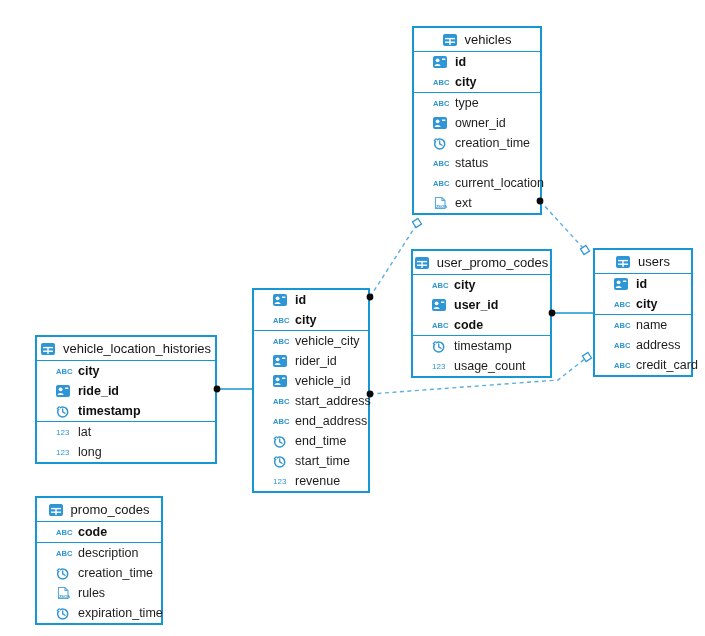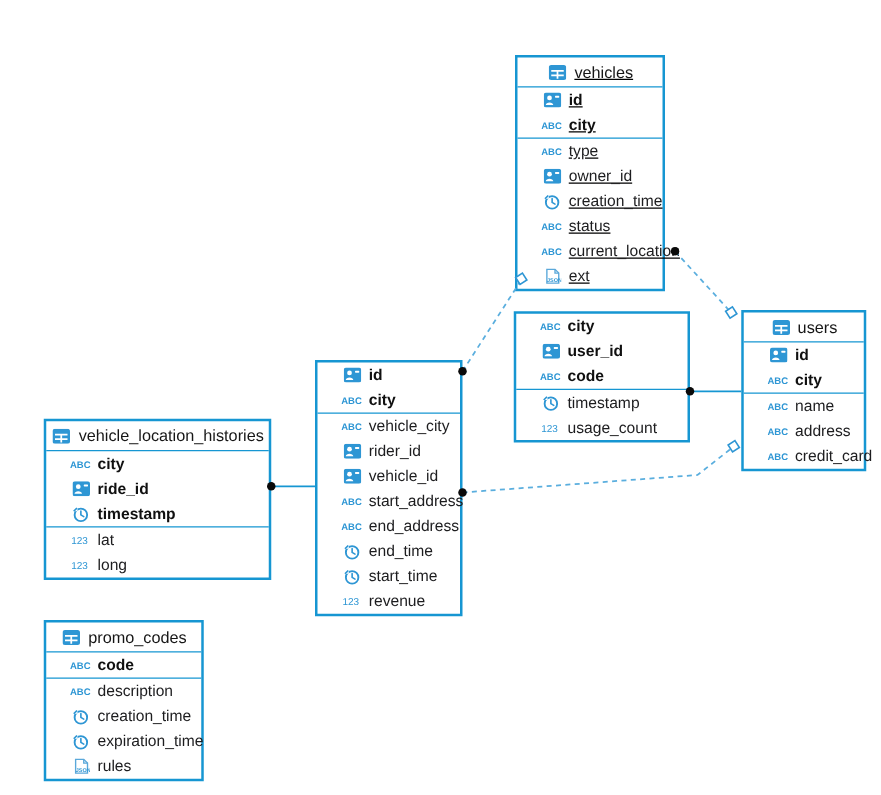--- a/index.html
+++ b/index.html
@@ -27,28 +27,28 @@
   }
   .erd-row{
     height:20px;
     display:flex;align-items:center;gap:5px;
     padding:0 19px;
     font-size:12.5px;color:#1d1d1f;
     white-space:nowrap;
   }
   .erd-row.pk{font-weight:bold;color:#101010;}
   .erd-sep{border-top:1px solid var(--blue);height:0;}
-  .icon-box{flex:0 0 auto;display:flex;align-items:center;justify-content:center;width:17px;}
+  .icon-box{flex:0 0 auto;display:flex;align-items:center;width:17px;}
 </style>
 </head>
 <body>
 
 <div id="canvas" style="--blue: #1696d2;">
   <div id="tables">
-      <div class="erd-table" style="left: 412px; top: 44px; width: 120px; text-decoration: underline;">
+      <div class="erd-table" style="left: 412px; top: 26px; width: 130px;">
         <div class="erd-header">
           <span class="icon-box">
             <svg width="14" height="12" viewBox="0 0 14 12">
               <rect width="14" height="12" rx="2" fill="#2e96d4"></rect>
               <line x1="2" y1="4.6" x2="12" y2="4.6" stroke="#fff" stroke-width="1.4"></line>
               <line x1="2" y1="8.2" x2="12" y2="8.2" stroke="#fff" stroke-width="1.4"></line>
               <line x1="7" y1="4.6" x2="7" y2="11" stroke="#fff" stroke-width="1.4"></line>
             </svg>
           </span>
           <span>vehicles</span>
@@ -124,293 +124,304 @@
             <svg width="14" height="14" viewBox="0 0 14 14">
               <path d="M2.5 1.5 H9 L12 4.5 V12.5 H2.5 Z" fill="none" stroke="#5aa8da" stroke-width="1.1"></path>
               <path d="M9 1.5 V4.5 H12" fill="none" stroke="#5aa8da" stroke-width="1.1"></path>
               <text x="2.6" y="11.6" font-family="Liberation Sans, sans-serif" font-size="4.4" font-weight="bold" fill="#2e96d4">JSON</text>
             </svg>
           </span>
           <span>ext</span>
         </div>
       </div>
       <div class="erd-table" style="left: 411px; top: 249px; width: 141px;">
-        <div class="erd-row pk">
-          <span class="icon-box">
-            <svg width="17" height="10" viewBox="0 0 17 10">
-              <text x="0" y="8.4" font-family="Liberation Sans, sans-serif" font-size="7.6" font-weight="bold" fill="#2e96d4">ABC</text>
-            </svg>
-          </span>
-          <span>city</span>
-        </div>
-        <div class="erd-row pk">
-          <span class="icon-box">
-            <svg width="14" height="12" viewBox="0 0 14 12">
-              <rect width="14" height="12" rx="2" fill="#2e96d4"></rect>
-              <circle cx="4.6" cy="4.3" r="1.9" fill="#fff"></circle>
-              <path d="M1.6 10 C1.6 7.3 7.6 7.3 7.6 10 Z" fill="#fff"></path>
-              <rect x="9" y="2.6" width="3.4" height="1.5" rx="0.5" fill="#fff"></rect>
-            </svg>
-          </span>
-          <span>user_id</span>
-        </div>
-        <div class="erd-row pk">
-          <span class="icon-box">
-            <svg width="17" height="10" viewBox="0 0 17 10">
-              <text x="0" y="8.4" font-family="Liberation Sans, sans-serif" font-size="7.6" font-weight="bold" fill="#2e96d4">ABC</text>
-            </svg>
-          </span>
-          <span>code</span>
-        </div>
-        <div class="erd-sep"></div>
-        <div class="erd-row">
-          <span class="icon-box">
-            <svg width="13" height="13" viewBox="0 0 13 13">
-              <circle cx="6.7" cy="6.9" r="5" fill="none" stroke="#2e96d4" stroke-width="1.5"></circle>
-              <rect x="0.6" y="0.6" width="3.4" height="3.4" fill="#fff"></rect>
-              <path d="M1 4 L3.6 1.4" stroke="#2e96d4" stroke-width="1.4"></path>
-              <path d="M6.7 6.9 L6.7 3.9 M6.7 6.9 L9 8.3" stroke="#2e96d4" stroke-width="1.3" stroke-linecap="round" fill="none"></path>
-            </svg>
-          </span>
-          <span>timestamp</span>
-        </div>
-        <div class="erd-row">
-          <span class="icon-box">
-            <svg width="15" height="10" viewBox="0 0 15 10">
-              <text x="0" y="8.4" font-family="Liberation Sans, sans-serif" font-size="8" fill="#2e96d4">123</text>
-            </svg>
-          </span>
-          <span>usage_count</span>
-        </div>
-      </div>
-      <div class="erd-table" style="left: 593px; top: 248px; width: 100px;">
         <div class="erd-header">
           <span class="icon-box">
             <svg width="14" height="12" viewBox="0 0 14 12">
               <rect width="14" height="12" rx="2" fill="#2e96d4"></rect>
               <line x1="2" y1="4.6" x2="12" y2="4.6" stroke="#fff" stroke-width="1.4"></line>
               <line x1="2" y1="8.2" x2="12" y2="8.2" stroke="#fff" stroke-width="1.4"></line>
               <line x1="7" y1="4.6" x2="7" y2="11" stroke="#fff" stroke-width="1.4"></line>
             </svg>
           </span>
-          <span>users</span>
-        </div>
-        <div class="erd-row pk">
-          <span class="icon-box">
-            <svg width="14" height="12" viewBox="0 0 14 12">
-              <rect width="14" height="12" rx="2" fill="#2e96d4"></rect>
-              <circle cx="4.6" cy="4.3" r="1.9" fill="#fff"></circle>
-              <path d="M1.6 10 C1.6 7.3 7.6 7.3 7.6 10 Z" fill="#fff"></path>
-              <rect x="9" y="2.6" width="3.4" height="1.5" rx="0.5" fill="#fff"></rect>
-            </svg>
-          </span>
-          <span>id</span>
+          <span>user_promo_codes</span>
         </div>
         <div class="erd-row pk">
           <span class="icon-box">
             <svg width="17" height="10" viewBox="0 0 17 10">
               <text x="0" y="8.4" font-family="Liberation Sans, sans-serif" font-size="7.6" font-weight="bold" fill="#2e96d4">ABC</text>
             </svg>
           </span>
           <span>city</span>
         </div>
-        <div class="erd-sep"></div>
-        <div class="erd-row">
-          <span class="icon-box">
-            <svg width="17" height="10" viewBox="0 0 17 10">
-              <text x="0" y="8.4" font-family="Liberation Sans, sans-serif" font-size="7.6" font-weight="bold" fill="#2e96d4">ABC</text>
-            </svg>
-          </span>
-          <span>name</span>
-        </div>
-        <div class="erd-row">
-          <span class="icon-box">
-            <svg width="17" height="10" viewBox="0 0 17 10">
-              <text x="0" y="8.4" font-family="Liberation Sans, sans-serif" font-size="7.6" font-weight="bold" fill="#2e96d4">ABC</text>
-            </svg>
-          </span>
-          <span>address</span>
-        </div>
-        <div class="erd-row">
-          <span class="icon-box">
-            <svg width="17" height="10" viewBox="0 0 17 10">
-              <text x="0" y="8.4" font-family="Liberation Sans, sans-serif" font-size="7.6" font-weight="bold" fill="#2e96d4">ABC</text>
-            </svg>
-          </span>
-          <span>credit_card</span>
-        </div>
-      </div>
-      <div class="erd-table" style="left: 252px; top: 288px; width: 118px;">
-        <div class="erd-row pk">
-          <span class="icon-box">
-            <svg width="14" height="12" viewBox="0 0 14 12">
-              <rect width="14" height="12" rx="2" fill="#2e96d4"></rect>
-              <circle cx="4.6" cy="4.3" r="1.9" fill="#fff"></circle>
-              <path d="M1.6 10 C1.6 7.3 7.6 7.3 7.6 10 Z" fill="#fff"></path>
-              <rect x="9" y="2.6" width="3.4" height="1.5" rx="0.5" fill="#fff"></rect>
-            </svg>
-          </span>
-          <span>id</span>
-        </div>
-        <div class="erd-row pk">
-          <span class="icon-box">
-            <svg width="17" height="10" viewBox="0 0 17 10">
-              <text x="0" y="8.4" font-family="Liberation Sans, sans-serif" font-size="7.6" font-weight="bold" fill="#2e96d4">ABC</text>
-            </svg>
-          </span>
-          <span>city</span>
-        </div>
-        <div class="erd-sep"></div>
-        <div class="erd-row">
-          <span class="icon-box">
-            <svg width="17" height="10" viewBox="0 0 17 10">
-              <text x="0" y="8.4" font-family="Liberation Sans, sans-serif" font-size="7.6" font-weight="bold" fill="#2e96d4">ABC</text>
-            </svg>
-          </span>
-          <span>vehicle_city</span>
-        </div>
-        <div class="erd-row">
-          <span class="icon-box">
-            <svg width="14" height="12" viewBox="0 0 14 12">
-              <rect width="14" height="12" rx="2" fill="#2e96d4"></rect>
-              <circle cx="4.6" cy="4.3" r="1.9" fill="#fff"></circle>
-              <path d="M1.6 10 C1.6 7.3 7.6 7.3 7.6 10 Z" fill="#fff"></path>
-              <rect x="9" y="2.6" width="3.4" height="1.5" rx="0.5" fill="#fff"></rect>
-            </svg>
-          </span>
-          <span>rider_id</span>
-        </div>
-        <div class="erd-row">
-          <span class="icon-box">
-            <svg width="14" height="12" viewBox="0 0 14 12">
-              <rect width="14" height="12" rx="2" fill="#2e96d4"></rect>
-              <circle cx="4.6" cy="4.3" r="1.9" fill="#fff"></circle>
-              <path d="M1.6 10 C1.6 7.3 7.6 7.3 7.6 10 Z" fill="#fff"></path>
-              <rect x="9" y="2.6" width="3.4" height="1.5" rx="0.5" fill="#fff"></rect>
-            </svg>
-          </span>
-          <span>vehicle_id</span>
-        </div>
-        <div class="erd-row">
-          <span class="icon-box">
-            <svg width="17" height="10" viewBox="0 0 17 10">
-              <text x="0" y="8.4" font-family="Liberation Sans, sans-serif" font-size="7.6" font-weight="bold" fill="#2e96d4">ABC</text>
-            </svg>
-          </span>
-          <span>start_address</span>
-        </div>
-        <div class="erd-row">
-          <span class="icon-box">
-            <svg width="17" height="10" viewBox="0 0 17 10">
-              <text x="0" y="8.4" font-family="Liberation Sans, sans-serif" font-size="7.6" font-weight="bold" fill="#2e96d4">ABC</text>
-            </svg>
-          </span>
-          <span>end_address</span>
-        </div>
-        <div class="erd-row">
-          <span class="icon-box">
-            <svg width="13" height="13" viewBox="0 0 13 13">
-              <circle cx="6.7" cy="6.9" r="5" fill="none" stroke="#2e96d4" stroke-width="1.5"></circle>
-              <rect x="0.6" y="0.6" width="3.4" height="3.4" fill="#fff"></rect>
-              <path d="M1 4 L3.6 1.4" stroke="#2e96d4" stroke-width="1.4"></path>
-              <path d="M6.7 6.9 L6.7 3.9 M6.7 6.9 L9 8.3" stroke="#2e96d4" stroke-width="1.3" stroke-linecap="round" fill="none"></path>
-            </svg>
-          </span>
-          <span>end_time</span>
-        </div>
-        <div class="erd-row">
-          <span class="icon-box">
-            <svg width="13" height="13" viewBox="0 0 13 13">
-              <circle cx="6.7" cy="6.9" r="5" fill="none" stroke="#2e96d4" stroke-width="1.5"></circle>
-              <rect x="0.6" y="0.6" width="3.4" height="3.4" fill="#fff"></rect>
-              <path d="M1 4 L3.6 1.4" stroke="#2e96d4" stroke-width="1.4"></path>
-              <path d="M6.7 6.9 L6.7 3.9 M6.7 6.9 L9 8.3" stroke="#2e96d4" stroke-width="1.3" stroke-linecap="round" fill="none"></path>
-            </svg>
-          </span>
-          <span>start_time</span>
+        <div class="erd-row pk">
+          <span class="icon-box">
+            <svg width="14" height="12" viewBox="0 0 14 12">
+              <rect width="14" height="12" rx="2" fill="#2e96d4"></rect>
+              <circle cx="4.6" cy="4.3" r="1.9" fill="#fff"></circle>
+              <path d="M1.6 10 C1.6 7.3 7.6 7.3 7.6 10 Z" fill="#fff"></path>
+              <rect x="9" y="2.6" width="3.4" height="1.5" rx="0.5" fill="#fff"></rect>
+            </svg>
+          </span>
+          <span>user_id</span>
+        </div>
+        <div class="erd-row pk">
+          <span class="icon-box">
+            <svg width="17" height="10" viewBox="0 0 17 10">
+              <text x="0" y="8.4" font-family="Liberation Sans, sans-serif" font-size="7.6" font-weight="bold" fill="#2e96d4">ABC</text>
+            </svg>
+          </span>
+          <span>code</span>
+        </div>
+        <div class="erd-sep"></div>
+        <div class="erd-row">
+          <span class="icon-box">
+            <svg width="13" height="13" viewBox="0 0 13 13">
+              <circle cx="6.7" cy="6.9" r="5" fill="none" stroke="#2e96d4" stroke-width="1.5"></circle>
+              <rect x="0.6" y="0.6" width="3.4" height="3.4" fill="#fff"></rect>
+              <path d="M1 4 L3.6 1.4" stroke="#2e96d4" stroke-width="1.4"></path>
+              <path d="M6.7 6.9 L6.7 3.9 M6.7 6.9 L9 8.3" stroke="#2e96d4" stroke-width="1.3" stroke-linecap="round" fill="none"></path>
+            </svg>
+          </span>
+          <span>timestamp</span>
         </div>
         <div class="erd-row">
           <span class="icon-box">
             <svg width="15" height="10" viewBox="0 0 15 10">
               <text x="0" y="8.4" font-family="Liberation Sans, sans-serif" font-size="8" fill="#2e96d4">123</text>
             </svg>
           </span>
-          <span>revenue</span>
-        </div>
-      </div>
-      <div class="erd-table" style="left: 35px; top: 335px; width: 182px;">
+          <span>usage_count</span>
+        </div>
+      </div>
+      <div class="erd-table" style="left: 593px; top: 248px; width: 100px;">
         <div class="erd-header">
           <span class="icon-box">
             <svg width="14" height="12" viewBox="0 0 14 12">
               <rect width="14" height="12" rx="2" fill="#2e96d4"></rect>
               <line x1="2" y1="4.6" x2="12" y2="4.6" stroke="#fff" stroke-width="1.4"></line>
               <line x1="2" y1="8.2" x2="12" y2="8.2" stroke="#fff" stroke-width="1.4"></line>
               <line x1="7" y1="4.6" x2="7" y2="11" stroke="#fff" stroke-width="1.4"></line>
             </svg>
           </span>
-          <span>vehicle_location_histories</span>
+          <span>users</span>
+        </div>
+        <div class="erd-row pk">
+          <span class="icon-box">
+            <svg width="14" height="12" viewBox="0 0 14 12">
+              <rect width="14" height="12" rx="2" fill="#2e96d4"></rect>
+              <circle cx="4.6" cy="4.3" r="1.9" fill="#fff"></circle>
+              <path d="M1.6 10 C1.6 7.3 7.6 7.3 7.6 10 Z" fill="#fff"></path>
+              <rect x="9" y="2.6" width="3.4" height="1.5" rx="0.5" fill="#fff"></rect>
+            </svg>
+          </span>
+          <span>id</span>
         </div>
         <div class="erd-row pk">
           <span class="icon-box">
             <svg width="17" height="10" viewBox="0 0 17 10">
               <text x="0" y="8.4" font-family="Liberation Sans, sans-serif" font-size="7.6" font-weight="bold" fill="#2e96d4">ABC</text>
             </svg>
           </span>
           <span>city</span>
         </div>
-        <div class="erd-row pk">
-          <span class="icon-box">
-            <svg width="14" height="12" viewBox="0 0 14 12">
-              <rect width="14" height="12" rx="2" fill="#2e96d4"></rect>
-              <circle cx="4.6" cy="4.3" r="1.9" fill="#fff"></circle>
-              <path d="M1.6 10 C1.6 7.3 7.6 7.3 7.6 10 Z" fill="#fff"></path>
-              <rect x="9" y="2.6" width="3.4" height="1.5" rx="0.5" fill="#fff"></rect>
-            </svg>
-          </span>
-          <span>ride_id</span>
-        </div>
-        <div class="erd-row pk">
-          <span class="icon-box">
-            <svg width="13" height="13" viewBox="0 0 13 13">
-              <circle cx="6.7" cy="6.9" r="5" fill="none" stroke="#2e96d4" stroke-width="1.5"></circle>
-              <rect x="0.6" y="0.6" width="3.4" height="3.4" fill="#fff"></rect>
-              <path d="M1 4 L3.6 1.4" stroke="#2e96d4" stroke-width="1.4"></path>
-              <path d="M6.7 6.9 L6.7 3.9 M6.7 6.9 L9 8.3" stroke="#2e96d4" stroke-width="1.3" stroke-linecap="round" fill="none"></path>
-            </svg>
-          </span>
-          <span>timestamp</span>
-        </div>
-        <div class="erd-sep"></div>
+        <div class="erd-sep"></div>
+        <div class="erd-row">
+          <span class="icon-box">
+            <svg width="17" height="10" viewBox="0 0 17 10">
+              <text x="0" y="8.4" font-family="Liberation Sans, sans-serif" font-size="7.6" font-weight="bold" fill="#2e96d4">ABC</text>
+            </svg>
+          </span>
+          <span>name</span>
+        </div>
+        <div class="erd-row">
+          <span class="icon-box">
+            <svg width="17" height="10" viewBox="0 0 17 10">
+              <text x="0" y="8.4" font-family="Liberation Sans, sans-serif" font-size="7.6" font-weight="bold" fill="#2e96d4">ABC</text>
+            </svg>
+          </span>
+          <span>address</span>
+        </div>
+        <div class="erd-row">
+          <span class="icon-box">
+            <svg width="17" height="10" viewBox="0 0 17 10">
+              <text x="0" y="8.4" font-family="Liberation Sans, sans-serif" font-size="7.6" font-weight="bold" fill="#2e96d4">ABC</text>
+            </svg>
+          </span>
+          <span>credit_card</span>
+        </div>
+      </div>
+      <div class="erd-table" style="left: 252px; top: 288px; width: 118px;">
+        <div class="erd-row pk">
+          <span class="icon-box">
+            <svg width="14" height="12" viewBox="0 0 14 12">
+              <rect width="14" height="12" rx="2" fill="#2e96d4"></rect>
+              <circle cx="4.6" cy="4.3" r="1.9" fill="#fff"></circle>
+              <path d="M1.6 10 C1.6 7.3 7.6 7.3 7.6 10 Z" fill="#fff"></path>
+              <rect x="9" y="2.6" width="3.4" height="1.5" rx="0.5" fill="#fff"></rect>
+            </svg>
+          </span>
+          <span>id</span>
+        </div>
+        <div class="erd-row pk">
+          <span class="icon-box">
+            <svg width="17" height="10" viewBox="0 0 17 10">
+              <text x="0" y="8.4" font-family="Liberation Sans, sans-serif" font-size="7.6" font-weight="bold" fill="#2e96d4">ABC</text>
+            </svg>
+          </span>
+          <span>city</span>
+        </div>
+        <div class="erd-sep"></div>
+        <div class="erd-row">
+          <span class="icon-box">
+            <svg width="17" height="10" viewBox="0 0 17 10">
+              <text x="0" y="8.4" font-family="Liberation Sans, sans-serif" font-size="7.6" font-weight="bold" fill="#2e96d4">ABC</text>
+            </svg>
+          </span>
+          <span>vehicle_city</span>
+        </div>
+        <div class="erd-row">
+          <span class="icon-box">
+            <svg width="14" height="12" viewBox="0 0 14 12">
+              <rect width="14" height="12" rx="2" fill="#2e96d4"></rect>
+              <circle cx="4.6" cy="4.3" r="1.9" fill="#fff"></circle>
+              <path d="M1.6 10 C1.6 7.3 7.6 7.3 7.6 10 Z" fill="#fff"></path>
+              <rect x="9" y="2.6" width="3.4" height="1.5" rx="0.5" fill="#fff"></rect>
+            </svg>
+          </span>
+          <span>rider_id</span>
+        </div>
+        <div class="erd-row">
+          <span class="icon-box">
+            <svg width="14" height="12" viewBox="0 0 14 12">
+              <rect width="14" height="12" rx="2" fill="#2e96d4"></rect>
+              <circle cx="4.6" cy="4.3" r="1.9" fill="#fff"></circle>
+              <path d="M1.6 10 C1.6 7.3 7.6 7.3 7.6 10 Z" fill="#fff"></path>
+              <rect x="9" y="2.6" width="3.4" height="1.5" rx="0.5" fill="#fff"></rect>
+            </svg>
+          </span>
+          <span>vehicle_id</span>
+        </div>
+        <div class="erd-row">
+          <span class="icon-box">
+            <svg width="17" height="10" viewBox="0 0 17 10">
+              <text x="0" y="8.4" font-family="Liberation Sans, sans-serif" font-size="7.6" font-weight="bold" fill="#2e96d4">ABC</text>
+            </svg>
+          </span>
+          <span>start_address</span>
+        </div>
+        <div class="erd-row">
+          <span class="icon-box">
+            <svg width="17" height="10" viewBox="0 0 17 10">
+              <text x="0" y="8.4" font-family="Liberation Sans, sans-serif" font-size="7.6" font-weight="bold" fill="#2e96d4">ABC</text>
+            </svg>
+          </span>
+          <span>end_address</span>
+        </div>
+        <div class="erd-row">
+          <span class="icon-box">
+            <svg width="13" height="13" viewBox="0 0 13 13">
+              <circle cx="6.7" cy="6.9" r="5" fill="none" stroke="#2e96d4" stroke-width="1.5"></circle>
+              <rect x="0.6" y="0.6" width="3.4" height="3.4" fill="#fff"></rect>
+              <path d="M1 4 L3.6 1.4" stroke="#2e96d4" stroke-width="1.4"></path>
+              <path d="M6.7 6.9 L6.7 3.9 M6.7 6.9 L9 8.3" stroke="#2e96d4" stroke-width="1.3" stroke-linecap="round" fill="none"></path>
+            </svg>
+          </span>
+          <span>end_time</span>
+        </div>
+        <div class="erd-row">
+          <span class="icon-box">
+            <svg width="13" height="13" viewBox="0 0 13 13">
+              <circle cx="6.7" cy="6.9" r="5" fill="none" stroke="#2e96d4" stroke-width="1.5"></circle>
+              <rect x="0.6" y="0.6" width="3.4" height="3.4" fill="#fff"></rect>
+              <path d="M1 4 L3.6 1.4" stroke="#2e96d4" stroke-width="1.4"></path>
+              <path d="M6.7 6.9 L6.7 3.9 M6.7 6.9 L9 8.3" stroke="#2e96d4" stroke-width="1.3" stroke-linecap="round" fill="none"></path>
+            </svg>
+          </span>
+          <span>start_time</span>
+        </div>
         <div class="erd-row">
           <span class="icon-box">
             <svg width="15" height="10" viewBox="0 0 15 10">
               <text x="0" y="8.4" font-family="Liberation Sans, sans-serif" font-size="8" fill="#2e96d4">123</text>
             </svg>
           </span>
-          <span>lat</span>
-        </div>
-        <div class="erd-row">
-          <span class="icon-box">
-            <svg width="15" height="10" viewBox="0 0 15 10">
-              <text x="0" y="8.4" font-family="Liberation Sans, sans-serif" font-size="8" fill="#2e96d4">123</text>
-            </svg>
-          </span>
-          <span>long</span>
-        </div>
-      </div>
-      <div class="erd-table" style="left: 35px; top: 496px; width: 128px;">
+          <span>revenue</span>
+        </div>
+      </div>
+      <div class="erd-table" style="left: 35px; top: 335px; width: 182px;">
         <div class="erd-header">
           <span class="icon-box">
             <svg width="14" height="12" viewBox="0 0 14 12">
               <rect width="14" height="12" rx="2" fill="#2e96d4"></rect>
               <line x1="2" y1="4.6" x2="12" y2="4.6" stroke="#fff" stroke-width="1.4"></line>
               <line x1="2" y1="8.2" x2="12" y2="8.2" stroke="#fff" stroke-width="1.4"></line>
               <line x1="7" y1="4.6" x2="7" y2="11" stroke="#fff" stroke-width="1.4"></line>
             </svg>
           </span>
+          <span>vehicle_location_histories</span>
+        </div>
+        <div class="erd-row pk">
+          <span class="icon-box">
+            <svg width="17" height="10" viewBox="0 0 17 10">
+              <text x="0" y="8.4" font-family="Liberation Sans, sans-serif" font-size="7.6" font-weight="bold" fill="#2e96d4">ABC</text>
+            </svg>
+          </span>
+          <span>city</span>
+        </div>
+        <div class="erd-row pk">
+          <span class="icon-box">
+            <svg width="14" height="12" viewBox="0 0 14 12">
+              <rect width="14" height="12" rx="2" fill="#2e96d4"></rect>
+              <circle cx="4.6" cy="4.3" r="1.9" fill="#fff"></circle>
+              <path d="M1.6 10 C1.6 7.3 7.6 7.3 7.6 10 Z" fill="#fff"></path>
+              <rect x="9" y="2.6" width="3.4" height="1.5" rx="0.5" fill="#fff"></rect>
+            </svg>
+          </span>
+          <span>ride_id</span>
+        </div>
+        <div class="erd-row pk">
+          <span class="icon-box">
+            <svg width="13" height="13" viewBox="0 0 13 13">
+              <circle cx="6.7" cy="6.9" r="5" fill="none" stroke="#2e96d4" stroke-width="1.5"></circle>
+              <rect x="0.6" y="0.6" width="3.4" height="3.4" fill="#fff"></rect>
+              <path d="M1 4 L3.6 1.4" stroke="#2e96d4" stroke-width="1.4"></path>
+              <path d="M6.7 6.9 L6.7 3.9 M6.7 6.9 L9 8.3" stroke="#2e96d4" stroke-width="1.3" stroke-linecap="round" fill="none"></path>
+            </svg>
+          </span>
+          <span>timestamp</span>
+        </div>
+        <div class="erd-sep"></div>
+        <div class="erd-row">
+          <span class="icon-box">
+            <svg width="15" height="10" viewBox="0 0 15 10">
+              <text x="0" y="8.4" font-family="Liberation Sans, sans-serif" font-size="8" fill="#2e96d4">123</text>
+            </svg>
+          </span>
+          <span>lat</span>
+        </div>
+        <div class="erd-row">
+          <span class="icon-box">
+            <svg width="15" height="10" viewBox="0 0 15 10">
+              <text x="0" y="8.4" font-family="Liberation Sans, sans-serif" font-size="8" fill="#2e96d4">123</text>
+            </svg>
+          </span>
+          <span>long</span>
+        </div>
+      </div>
+      <div class="erd-table" style="left: 35px; top: 496px; width: 128px;">
+        <div class="erd-header">
+          <span class="icon-box">
+            <svg width="14" height="12" viewBox="0 0 14 12">
+              <rect width="14" height="12" rx="2" fill="#2e96d4"></rect>
+              <line x1="2" y1="4.6" x2="12" y2="4.6" stroke="#fff" stroke-width="1.4"></line>
+              <line x1="2" y1="8.2" x2="12" y2="8.2" stroke="#fff" stroke-width="1.4"></line>
+              <line x1="7" y1="4.6" x2="7" y2="11" stroke="#fff" stroke-width="1.4"></line>
+            </svg>
+          </span>
           <span>promo_codes</span>
         </div>
         <div class="erd-row pk">
           <span class="icon-box">
             <svg width="17" height="10" viewBox="0 0 17 10">
               <text x="0" y="8.4" font-family="Liberation Sans, sans-serif" font-size="7.6" font-weight="bold" fill="#2e96d4">ABC</text>
             </svg>
           </span>
           <span>code</span>
         </div>
@@ -426,41 +437,41 @@
         <div class="erd-row">
           <span class="icon-box">
             <svg width="13" height="13" viewBox="0 0 13 13">
               <circle cx="6.7" cy="6.9" r="5" fill="none" stroke="#2e96d4" stroke-width="1.5"></circle>
               <rect x="0.6" y="0.6" width="3.4" height="3.4" fill="#fff"></rect>
               <path d="M1 4 L3.6 1.4" stroke="#2e96d4" stroke-width="1.4"></path>
               <path d="M6.7 6.9 L6.7 3.9 M6.7 6.9 L9 8.3" stroke="#2e96d4" stroke-width="1.3" stroke-linecap="round" fill="none"></path>
             </svg>
           </span>
           <span>creation_time</span>
-        </div>
-        <div class="erd-row">
-          <span class="icon-box">
-            <svg width="13" height="13" viewBox="0 0 13 13">
-              <circle cx="6.7" cy="6.9" r="5" fill="none" stroke="#2e96d4" stroke-width="1.5"></circle>
-              <rect x="0.6" y="0.6" width="3.4" height="3.4" fill="#fff"></rect>
-              <path d="M1 4 L3.6 1.4" stroke="#2e96d4" stroke-width="1.4"></path>
-              <path d="M6.7 6.9 L6.7 3.9 M6.7 6.9 L9 8.3" stroke="#2e96d4" stroke-width="1.3" stroke-linecap="round" fill="none"></path>
-            </svg>
-          </span>
-          <span>expiration_time</span>
         </div>
         <div class="erd-row">
           <span class="icon-box">
             <svg width="14" height="14" viewBox="0 0 14 14">
               <path d="M2.5 1.5 H9 L12 4.5 V12.5 H2.5 Z" fill="none" stroke="#5aa8da" stroke-width="1.1"></path>
               <path d="M9 1.5 V4.5 H12" fill="none" stroke="#5aa8da" stroke-width="1.1"></path>
               <text x="2.6" y="11.6" font-family="Liberation Sans, sans-serif" font-size="4.4" font-weight="bold" fill="#2e96d4">JSON</text>
             </svg>
           </span>
           <span>rules</span>
+        </div>
+        <div class="erd-row">
+          <span class="icon-box">
+            <svg width="13" height="13" viewBox="0 0 13 13">
+              <circle cx="6.7" cy="6.9" r="5" fill="none" stroke="#2e96d4" stroke-width="1.5"></circle>
+              <rect x="0.6" y="0.6" width="3.4" height="3.4" fill="#fff"></rect>
+              <path d="M1 4 L3.6 1.4" stroke="#2e96d4" stroke-width="1.4"></path>
+              <path d="M6.7 6.9 L6.7 3.9 M6.7 6.9 L9 8.3" stroke="#2e96d4" stroke-width="1.3" stroke-linecap="round" fill="none"></path>
+            </svg>
+          </span>
+          <span>expiration_time</span>
         </div>
       </div>
     </div>
   <svg id="wires">
       <polyline points="217,389 252,389" fill="none" stroke="#1696d2" stroke-width="1.4"></polyline>
       <circle cx="217" cy="389" r="3.4" fill="#0a0a0a"></circle>
       <polyline points="552,313 593,313" fill="none" stroke="#1696d2" stroke-width="1.4"></polyline>
       <circle cx="552" cy="313" r="3.4" fill="#0a0a0a"></circle>
       <polyline points="370,297 417,224" fill="none" stroke="#5aaede" stroke-width="1.4" stroke-dasharray="4 3.5"></polyline>
       <circle cx="370" cy="297" r="3.4" fill="#0a0a0a"></circle>

